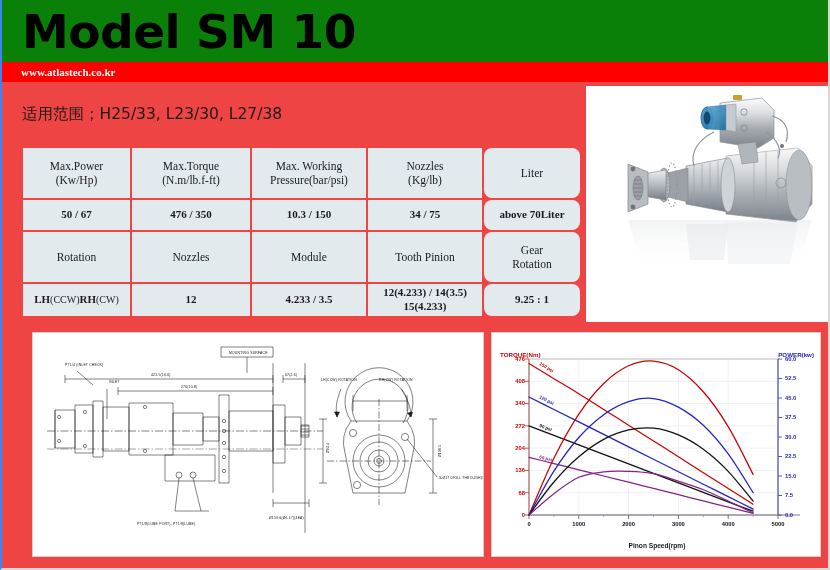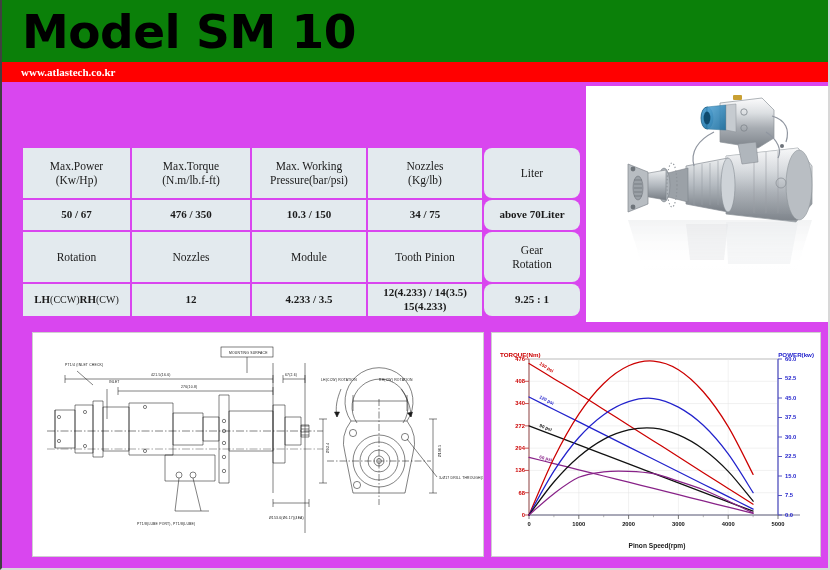--- a/index.html
+++ b/index.html
@@ -5,22 +5,22 @@
   html,body{margin:0;padding:0;}
   body{
     width:830px;height:570px;
     background:#ffffff;
     font-family:"Liberation Sans", sans-serif;
     overflow:hidden;
     position:relative;
   }
   #slide{
     position:absolute;left:0;top:0;width:830px;height:570px;
-    background:#d946ef;
-    border-left:2px solid #404040;
+    background:#ef4444;
+    border-left:2px solid #3b82f6;
     border-right:2px solid #d8d8d8;
     border-bottom:2px solid #d8d8d8;
     box-sizing:border-box;
     overflow:hidden;
   }
 
   
   .band-green{
     position:absolute;left:0;top:0;width:830px;height:62px;
     background:#0b8009;
@@ -128,20 +128,21 @@
 </head>
 <body>
 
 <div id="slide">
 
   <div class="band-green"></div>
   <div class="title">Model SM 10</div>
   <div class="band-red"></div>
   <div class="url">www.atlastech.co.kr</div>
 
+  <div class="subtitle">适用范围；H25/33, L23/30, L27/38</div>
 
   <table class="spec-table">
     <tbody>
         <tr>
       <td class="hd c0">
         <span>Max.Power</span><br>
         <span>(Kw/Hp)</span>
       </td>
       <td class="hd c1">
         <span>Max.Torque</span><br>

